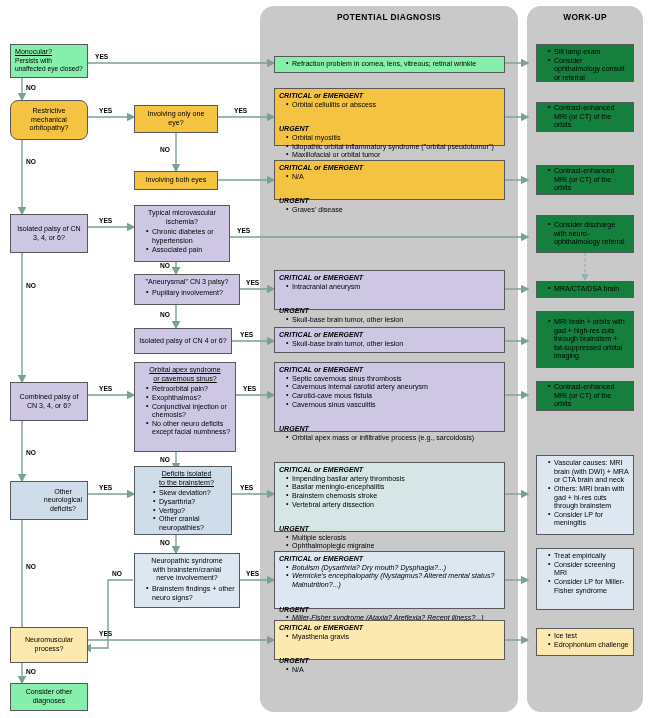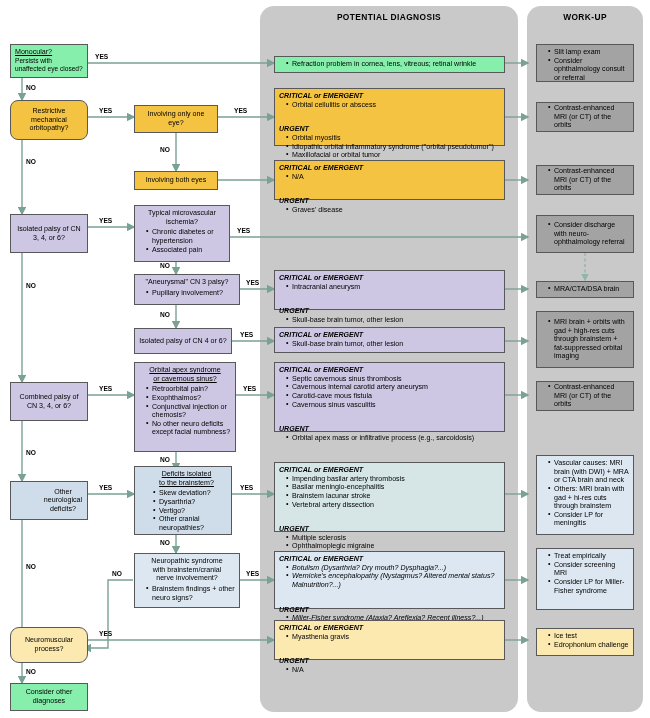--- a/index.html
+++ b/index.html
@@ -30,21 +30,21 @@
     position:absolute;
     box-sizing:border-box;
     border:1px solid #58585a;
     padding:3px 4px;
     line-height:1.22;
     font-size:7.1px;
   }
   .yellow{background:#f5c342;}
   .yellow-lt{background:#fce9b0;}
   .purple{background:#cdc7e4;}
-  .purple-lt{background:#a3a3a3;}
+  .purple-lt{background:#15803d;}
   .blue{background:#cfdcea;}
   .blue-lt{background:#dce7f1;}
   .teal{background:#d6e6e6;}
   .white{background:#86efac;}
   .ctr{text-align:center;}
   ul{margin:0;padding-left:8px;list-style:none;}
   li{position:relative;padding-left:5px;margin:0;}
   li:before{content:"\2022";position:absolute;left:-1px;top:-1px;}
   .hd{font-style:italic;font-weight:bold;}
   .hd2{font-style:italic;font-weight:bold;margin-top:16px;}
@@ -161,21 +161,21 @@
   </div>
 
   <div class="box purple ctr" style="left:10px;top:382px;width:78px;height:39px;display:flex;align-items:center;justify-content:center;">
     <div>Combined palsy of CN 3, 4, or 6?</div>
   </div>
 
   <div class="box blue ctr" style="left:10px;top:481px;width:78px;height:39px;display:flex;align-items:center;justify-content:center;padding-left:32px;">
     <div>Other neurological deficits?</div>
   </div>
 
-  <div class="box yellow-lt ctr" style="left:10px;top:627px;width:78px;height:36px;display:flex;align-items:center;justify-content:center;border-radius:9px;">
+  <div class="box yellow-lt ctr" style="left:10px;top:627px;width:78px;height:36px;display:flex;align-items:center;justify-content:center;">
     <div>Neuromuscular process?</div>
   </div>
 
   <div class="box white ctr" style="left:10px;top:683px;width:78px;height:28px;display:flex;align-items:center;justify-content:center;">
     <div>Consider other diagnoses</div>
   </div>
 
   <div class="box yellow ctr" style="left:134px;top:105px;width:84px;height:28px;display:flex;align-items:center;justify-content:center;">
     <div>Involving only one eye?</div>
   </div>
@@ -320,21 +320,21 @@
     <ul>
         <li>Orbital apex mass or infiltrative process (e.g., sarcoidosis)</li>
       </ul>
   </div>
 
   <div class="box teal" style="left:274px;top:462px;width:231px;height:70px;">
     <div class="hd">CRITICAL or EMERGENT</div>
     <ul>
       <li>Impending basilar artery thrombosis</li>
       <li>Basilar meningio-encephalitis</li>
-      <li>Brainstem lacunar stroke</li>
+      <li>Brainstem chemosis stroke</li>
       <li>Vertebral artery dissection</li>
     </ul>
     <div class="hd2">URGENT</div>
     <ul>
       <li>Multiple sclerosis</li>
       <li>Ophthalmoplegic migraine</li>
       <li>Intracranial tumor</li>
     </ul>
   </div>
 

